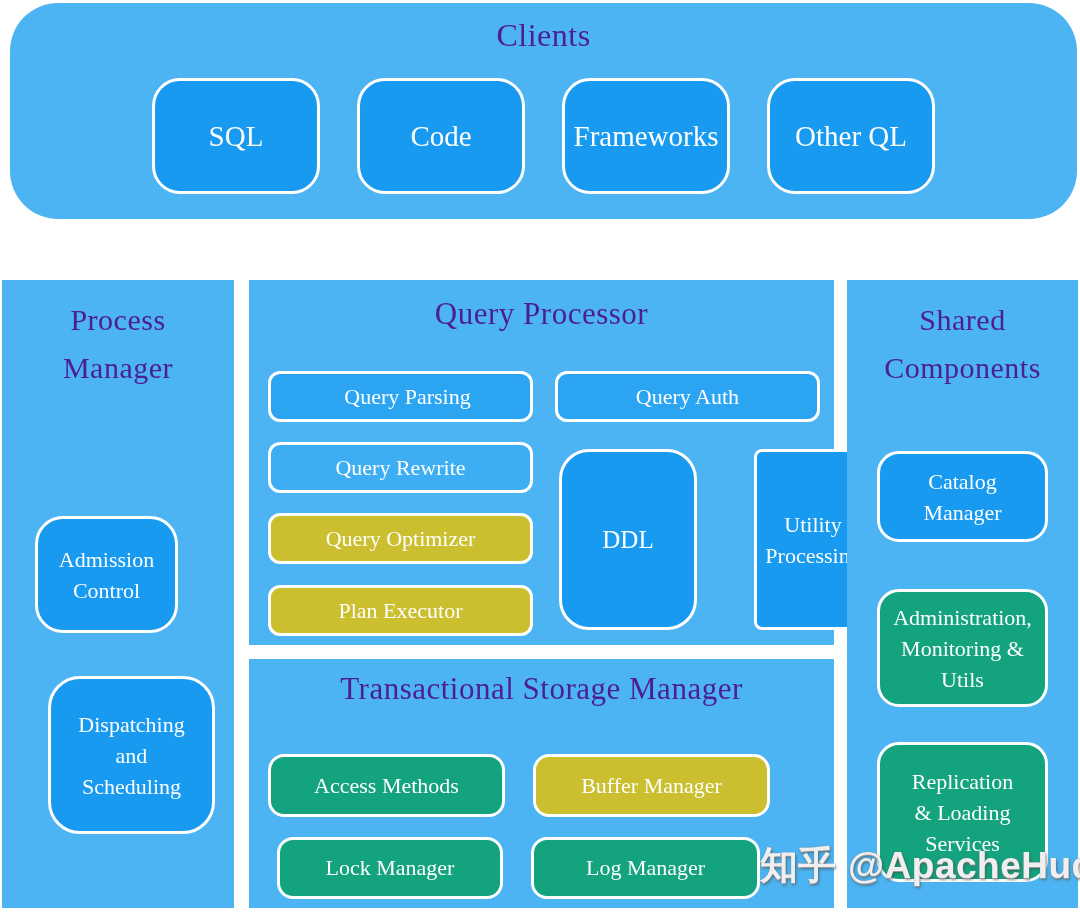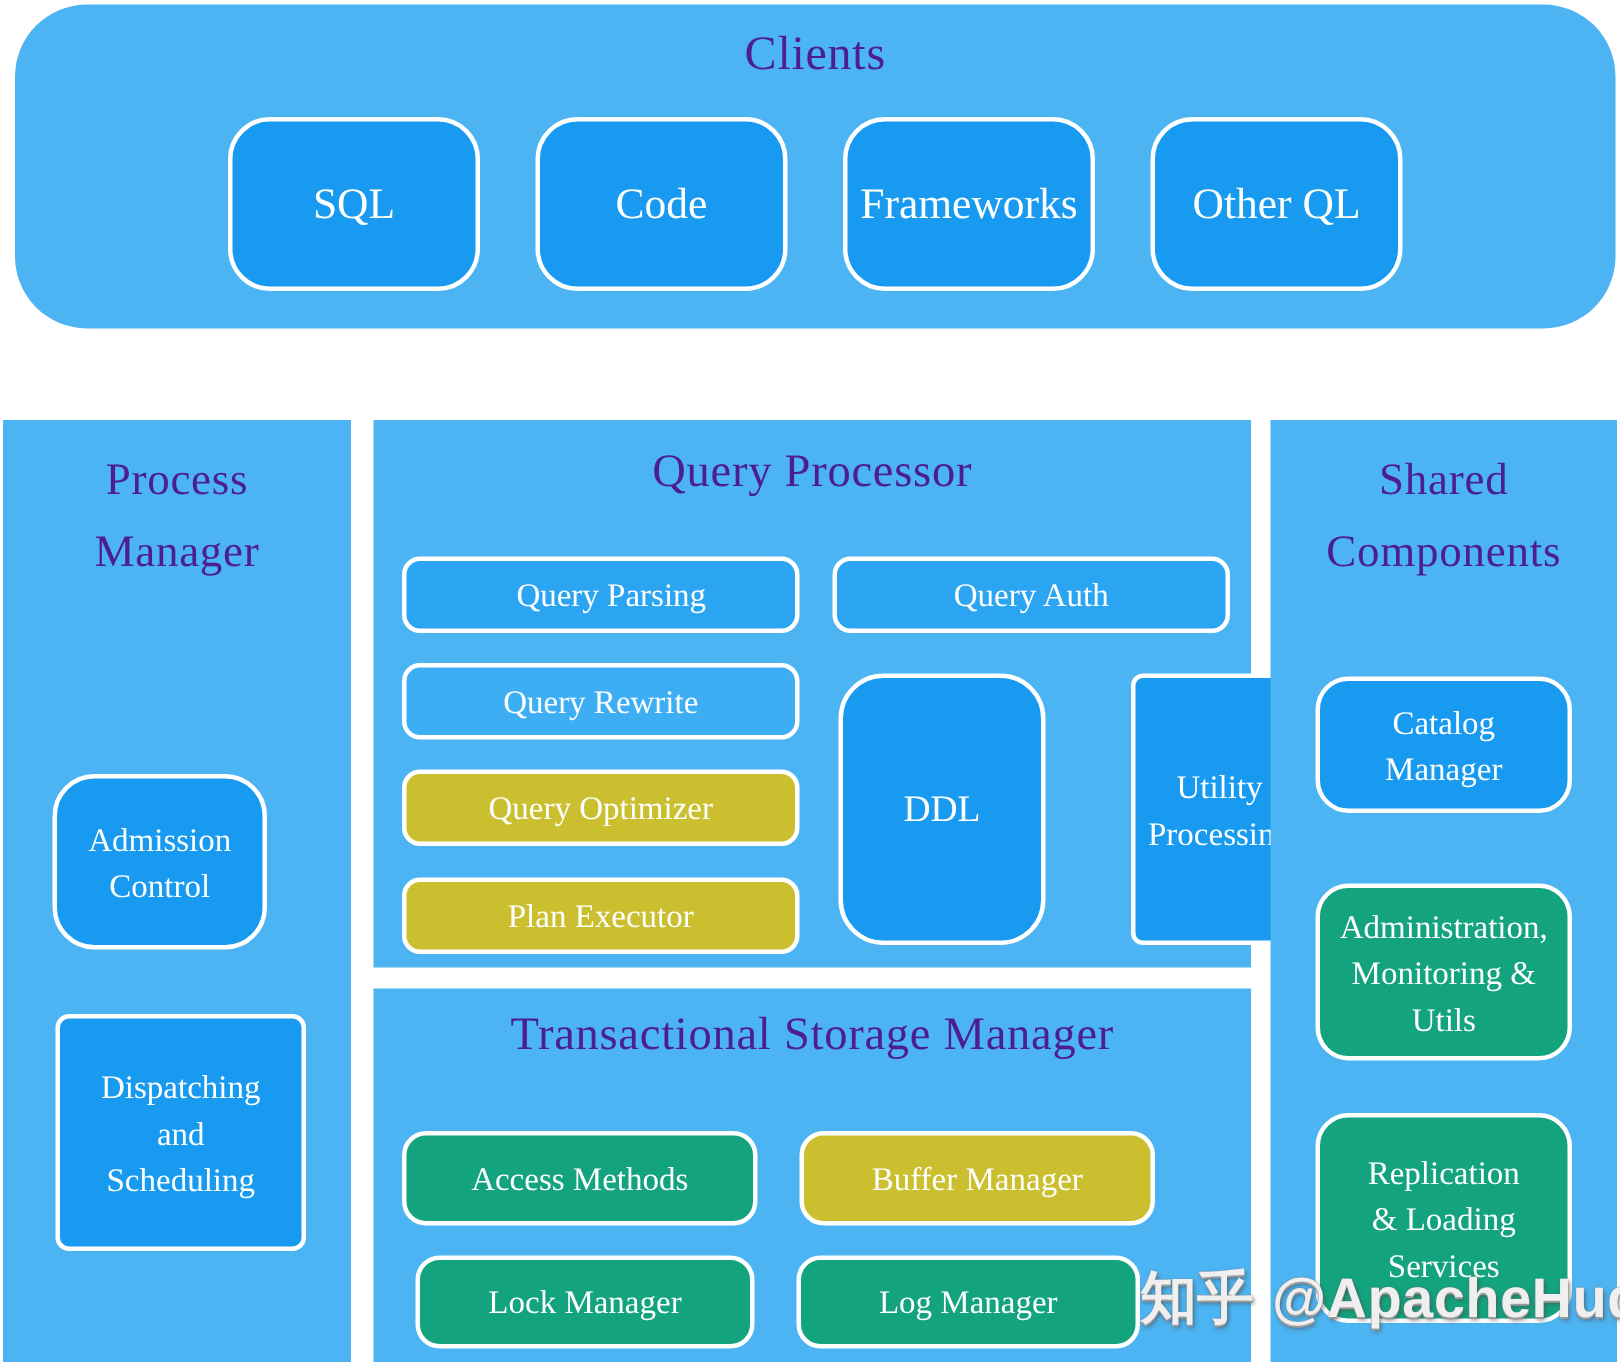--- a/index.html
+++ b/index.html
@@ -36,21 +36,21 @@
     position:relative;width:168px;height:116px;border-radius:28px;
     display:flex;align-items:center;justify-content:center;
     border:3px solid #ffffff;box-sizing:border-box;background:#179af0;
   }
   .client-box .lbl{font-size:29px;}
 
   
   .pm{left:2px;top:280px;width:232px;height:628px;}
   .pm .panel-title{top:16px;}
   .pm-box1{left:33px;top:236px;width:143px;height:117px;border-radius:28px;}
-  .pm-box2{left:35px;top:396px;width:167px;height:158px;border-radius:9px;}
+  .pm-box2{left:46px;top:396px;width:167px;height:158px;border-radius:32px;}
 
   
   .qp{left:249px;top:280px;width:585px;height:365px;}
   .qp .panel-title{top:16px;}
   .qp-parsing{left:19px;top:91px;width:265px;height:51px;border-radius:12px;padding-left:14px;}
   .qp-auth{left:306px;top:91px;width:265px;height:51px;border-radius:12px;font-family:Liberation Serif, serif;}
   .qp-rewrite{left:19px;top:162px;width:265px;height:51px;border-radius:12px;}
   .qp-optimizer{left:19px;top:233px;width:265px;height:51px;border-radius:12px;}
   .qp-executor{left:19px;top:305px;width:265px;height:51px;border-radius:12px;}
   .qp-ddl{left:310px;top:169px;width:138px;height:181px;border-radius:30px;}

